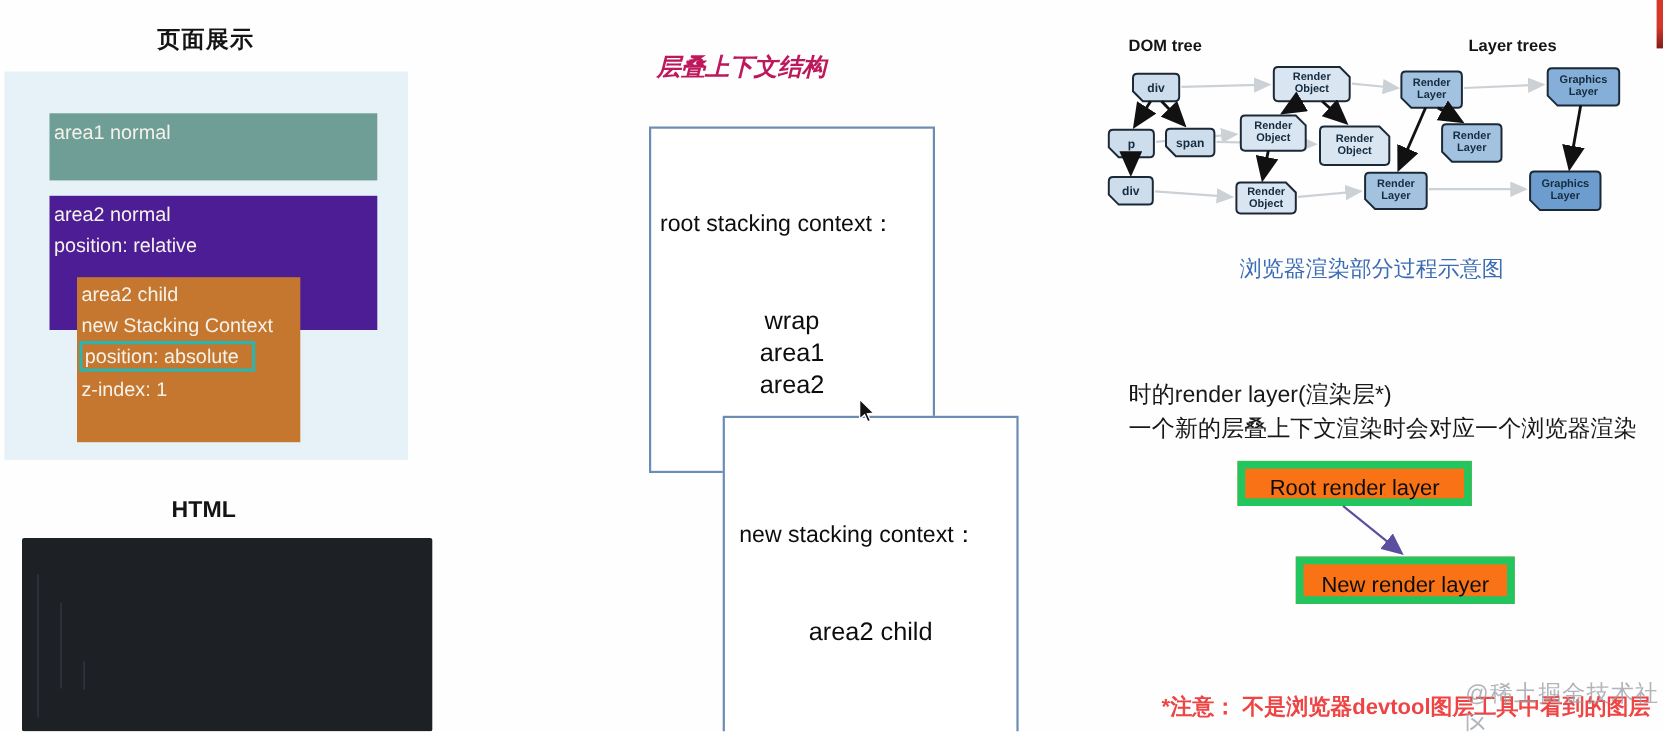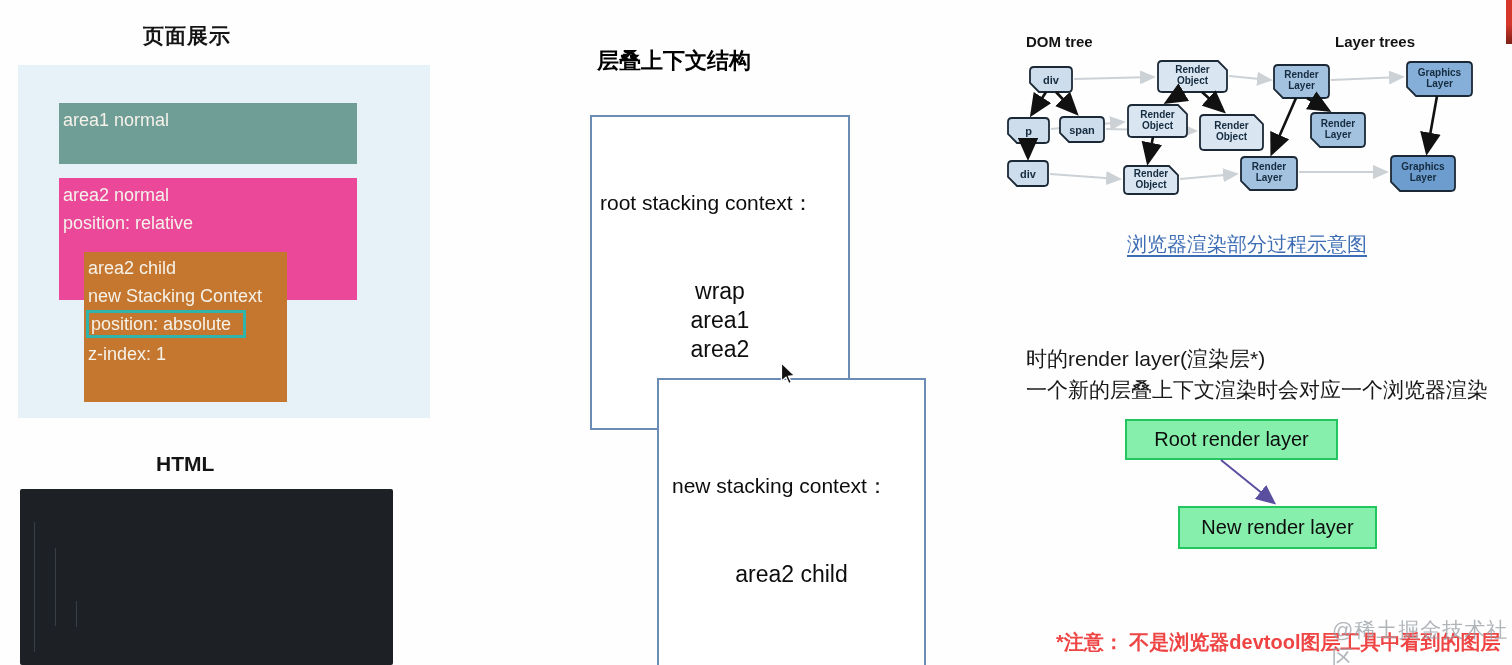--- a/index.html
+++ b/index.html
@@ -5,64 +5,64 @@
   * { margin:0; padding:0; box-sizing:border-box; }
   html,body { background:#fff; }
   #app {
     position:relative; width:1512px; height:665px; overflow:hidden;
     background:#fefefe; font-family:"Liberation Sans", sans-serif; color:#161616;
   }
   .abs { position:absolute; }
 
   
   .page-title { left:143px; top:22px; font-size:21px; font-weight:600; letter-spacing:1px; color:#141414; }
-  .demo-wrap { left:18px; top:65px; width:412px; height:353px; background:#e7f1f8; }
+  .demo-wrap { left:4px; top:65px; width:367px; height:353px; background:#e7f1f8; }
   .demo-box { position:absolute; color:#f5f2ea; font-size:18px; line-height:28px; }
   .area1 { left:41px; top:38px; width:298px; height:61px; background:#6f9e96; padding:3px 0 0 4px; }
-  .area2 { left:41px; top:113px; width:298px; height:122px; background:#ec4899; padding:3px 0 0 4px; }
+  .area2 { left:41px; top:113px; width:298px; height:122px; background:#4c1d95; padding:3px 0 0 4px; }
   .area2-child { left:66px; top:187px; width:203px; height:150px; background:#c5772f; padding:2px 0 0 4px; z-index:2; }
   .hl-line { height:30px; }
   .hl-teal { display:inline-block; border:3px solid #2fb3ab; line-height:22px; padding:0 12px 0 2px; margin-left:-2px; }
 
   .html-title { left:156px; top:452px; font-size:21px; font-weight:600; color:#141414; }
   .code-block { left:20px; top:489px; width:373px; height:176px; background:#1d2025; border-radius:2px;
     font-family:"DejaVu Sans Mono", monospace; font-size:17px; line-height:26.5px;
     padding:5px 0 0 10px; white-space:pre; overflow:hidden; }
   .code-line { height:26.5px;margin-top:36px; }
   .tk-punc { color:#7f8792; } .tk-tag { color:#569cd6; } .tk-attr { color:#9cdcfe; }
   .tk-str { color:#c88d7e; } .tk-plain { color:#d4d4d4; }
   .guide { position:absolute; width:1px; background:#383e46; }
   .g1 { left:14px; top:33px; height:130px; }
   .g2 { left:35px; top:59px; height:78px; }
   .g3 { left:56px; top:112px; height:26px; }
 
   
-  .mid-title { left:597px; top:46px; font-size:22px; font-weight:600; color:#000000; }
+  .mid-title { left:597px; top:46px; font-size:22px; font-weight:600; color:#be185d;font-style:italic; }
   .ctx-box { position:absolute; background:#fff; border:2px solid #6b8cb5; }
   .root-box { left:590px; top:115px; width:260px; height:315px; z-index:1; }
   .new-box  { left:657px; top:378px; width:269px; height:300px; z-index:3; }
   .ctx-title { position:absolute; font-size:21px; color:#0d0d0d;text-align:right; }
   .root-box .ctx-title { left:8px; top:72px; }
   .new-box .ctx-title { left:13px; top:92px; }
   .ctx-items { position:absolute; left:0; width:100%; text-align:center; font-size:23px; line-height:29px; color:#0d0d0d; }
   .root-box .ctx-items { top:160px; }
   .new-box .ctx-items { top:180px; }
   .cursor-svg { left:780px; top:362px; z-index:5; }
 
   
   .tree-label { font-size:15px; font-weight:700; color:#141414; }
   .dom-tree-label { left:1026px; top:33px; }
   .layer-trees-label { left:1335px; top:33px; }
   .diagram-svg { left:1000px; top:25px; }
   .node-text { font-family:"Liberation Sans", sans-serif; font-weight:700; fill:#152b3f; text-anchor:middle; }
   .nt-sm { font-size:10px; } .nt-lg { font-size:11px; font-weight:600; }
 
-  .diagram-link { left:1127px; top:231px; font-size:20px; color:#3c6cb4; text-decoration:underline; text-underline-offset:4px; cursor:pointer; }
+  .diagram-link { left:1127px; top:231px; font-size:20px; color:#3c6cb4; text-underline-offset:4px; cursor:pointer; }
   .para { left:1026px; top:343px; font-size:21px; line-height:31px; color:#181818; }
-  .layer-box { position:absolute; border:2px solid #22c55e; background:#86efac; text-align:center; font-size:20px; color:#0d0d0d; }
+  .layer-box { position:absolute; border:7px solid #22c55e; background:#f97316; text-align:center; font-size:20px; color:#0d0d0d; }
   .root-layer-box { left:1125px; top:419px; width:213px; height:41px; line-height:37px; }
   .new-layer-box { left:1178px; top:506px; width:199px; height:43px; line-height:39px; }
   .layer-arrow-svg { left:1215px; top:458px; }
   .note { left:1056px; top:629px; font-size:20px; font-weight:700; color:#ef4444; z-index:1; }
   .watermark { left:1332px; top:616px; font-size:21px; color:#9ba1a8; opacity:.78; z-index:2; letter-spacing:1px; }
   .red-bar { left:1506px; top:0; width:6px; height:44px; background:linear-gradient(180deg,#d6372b 0%,#d6372b 55%,#7e2017 100%); z-index:4; }
 </style>
 </head>
 <body>
 

